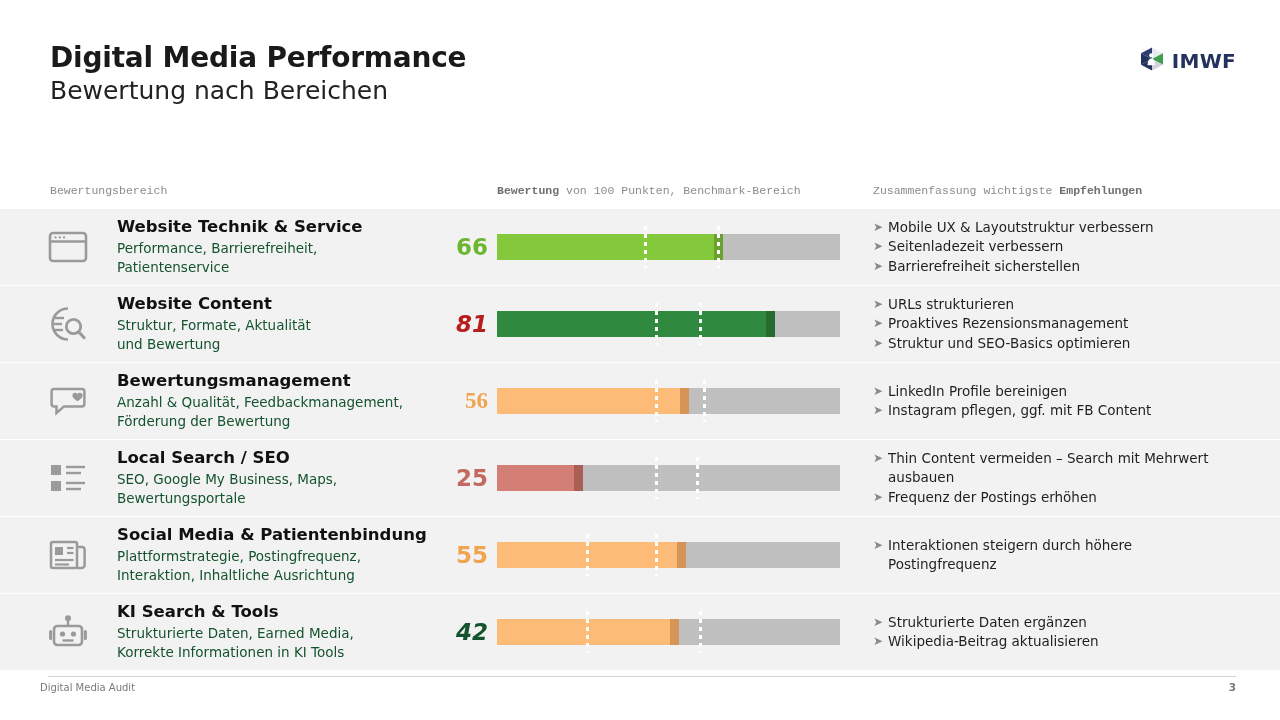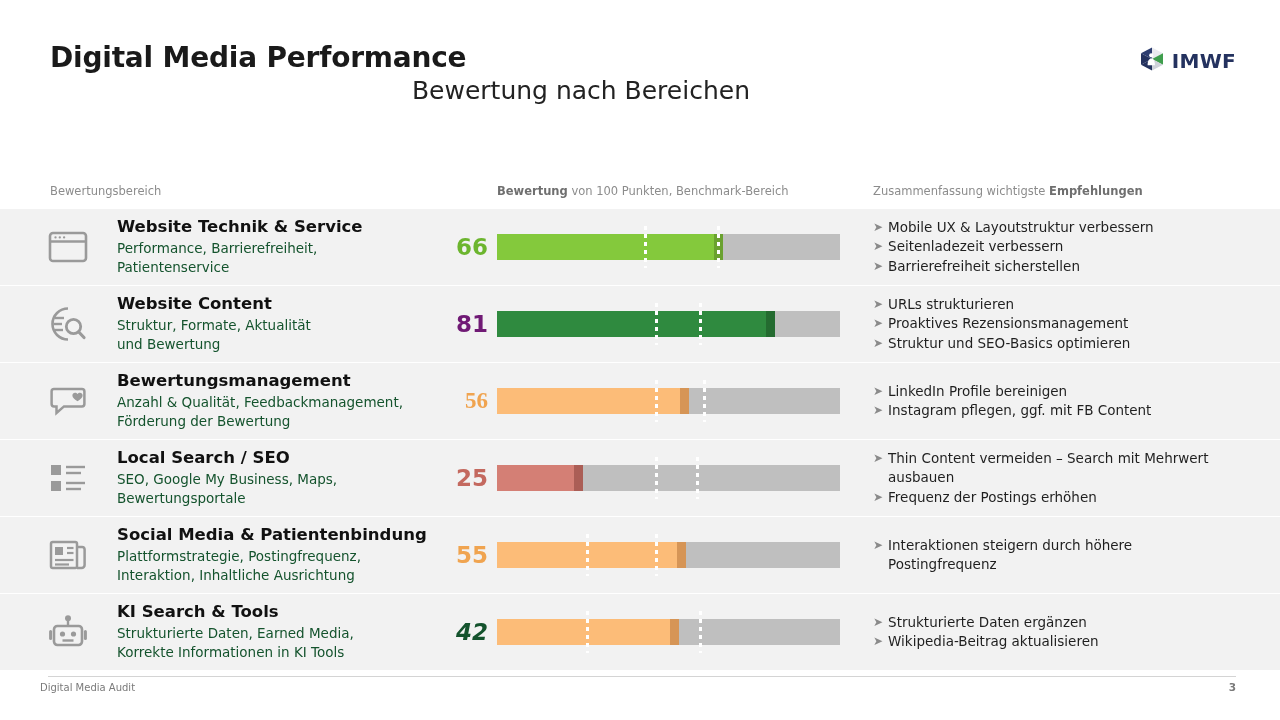--- a/index.html
+++ b/index.html
@@ -28,21 +28,20 @@
     color: #1a1a1a;
     line-height: 1.12;
     letter-spacing: -0.2px;
   }
   .title-sub {
     font-size: 25px;
     font-weight: normal;
     color: #222222;
     line-height: 1.2;
     margin-top: 3px;
-    text-align: right;
   }
 
   .logo-wrap {
     position: absolute;
     right: 44px;
     top: 46px;
     display: flex;
     align-items: center;
     gap: 7px;
   }
@@ -55,20 +54,21 @@
 
   
   .col-headers {
     position: absolute;
     left: 0;
     top: 184px;
     width: 1148px;
     height: 18px;
     font-size: 11.5px;
     color: #8c8c8c;
+    font-family: Liberation Mono, monospace;
   }
   .ch-bereich { position: absolute; left: 50px; top: 0; }
   .ch-bewertung { position: absolute; left: 497px; top: 0; }
   .ch-empf { position: absolute; left: 873px; top: 0; }
   .ch-strong { font-weight: bold; color: #6f6f6f; }
 
   
   .rows {
     position: absolute;
     left: 0;
@@ -313,21 +313,21 @@
       <line x1="30.8" y1="26" x2="36" y2="31.5" stroke="#9a9a9a" stroke-width="3.2" stroke-linecap="round"></line>
     </svg>
       </div>
     <div class="label-cell">
       <div class="label-title">Website Content</div>
       <div class="label-desc">
         <span>Struktur, Formate, Aktualität</span><br>
         <span>und Bewertung</span>
       </div>
     </div>
-    <div class="score-cell" style="color:#701a75;">81</div>
+    <div class="score-cell" style="color:#b91c1c;font-style:italic;">81</div>
     <div class="bar-cell">
       <div class="bar-track" style="background:#bfbfbf;">
         <div class="bar-fill" style="width:81%;background:#2f8a3f;"></div>
         <div class="bar-edge" style="left:calc(81% - 9px);background:#246b30;"></div>
         <div class="benchmark" style="left:46%;"></div>
           <div class="benchmark" style="left:59%;"></div>
       </div>
     </div>
     <div class="recs-cell">
         <div class="rec-item">

